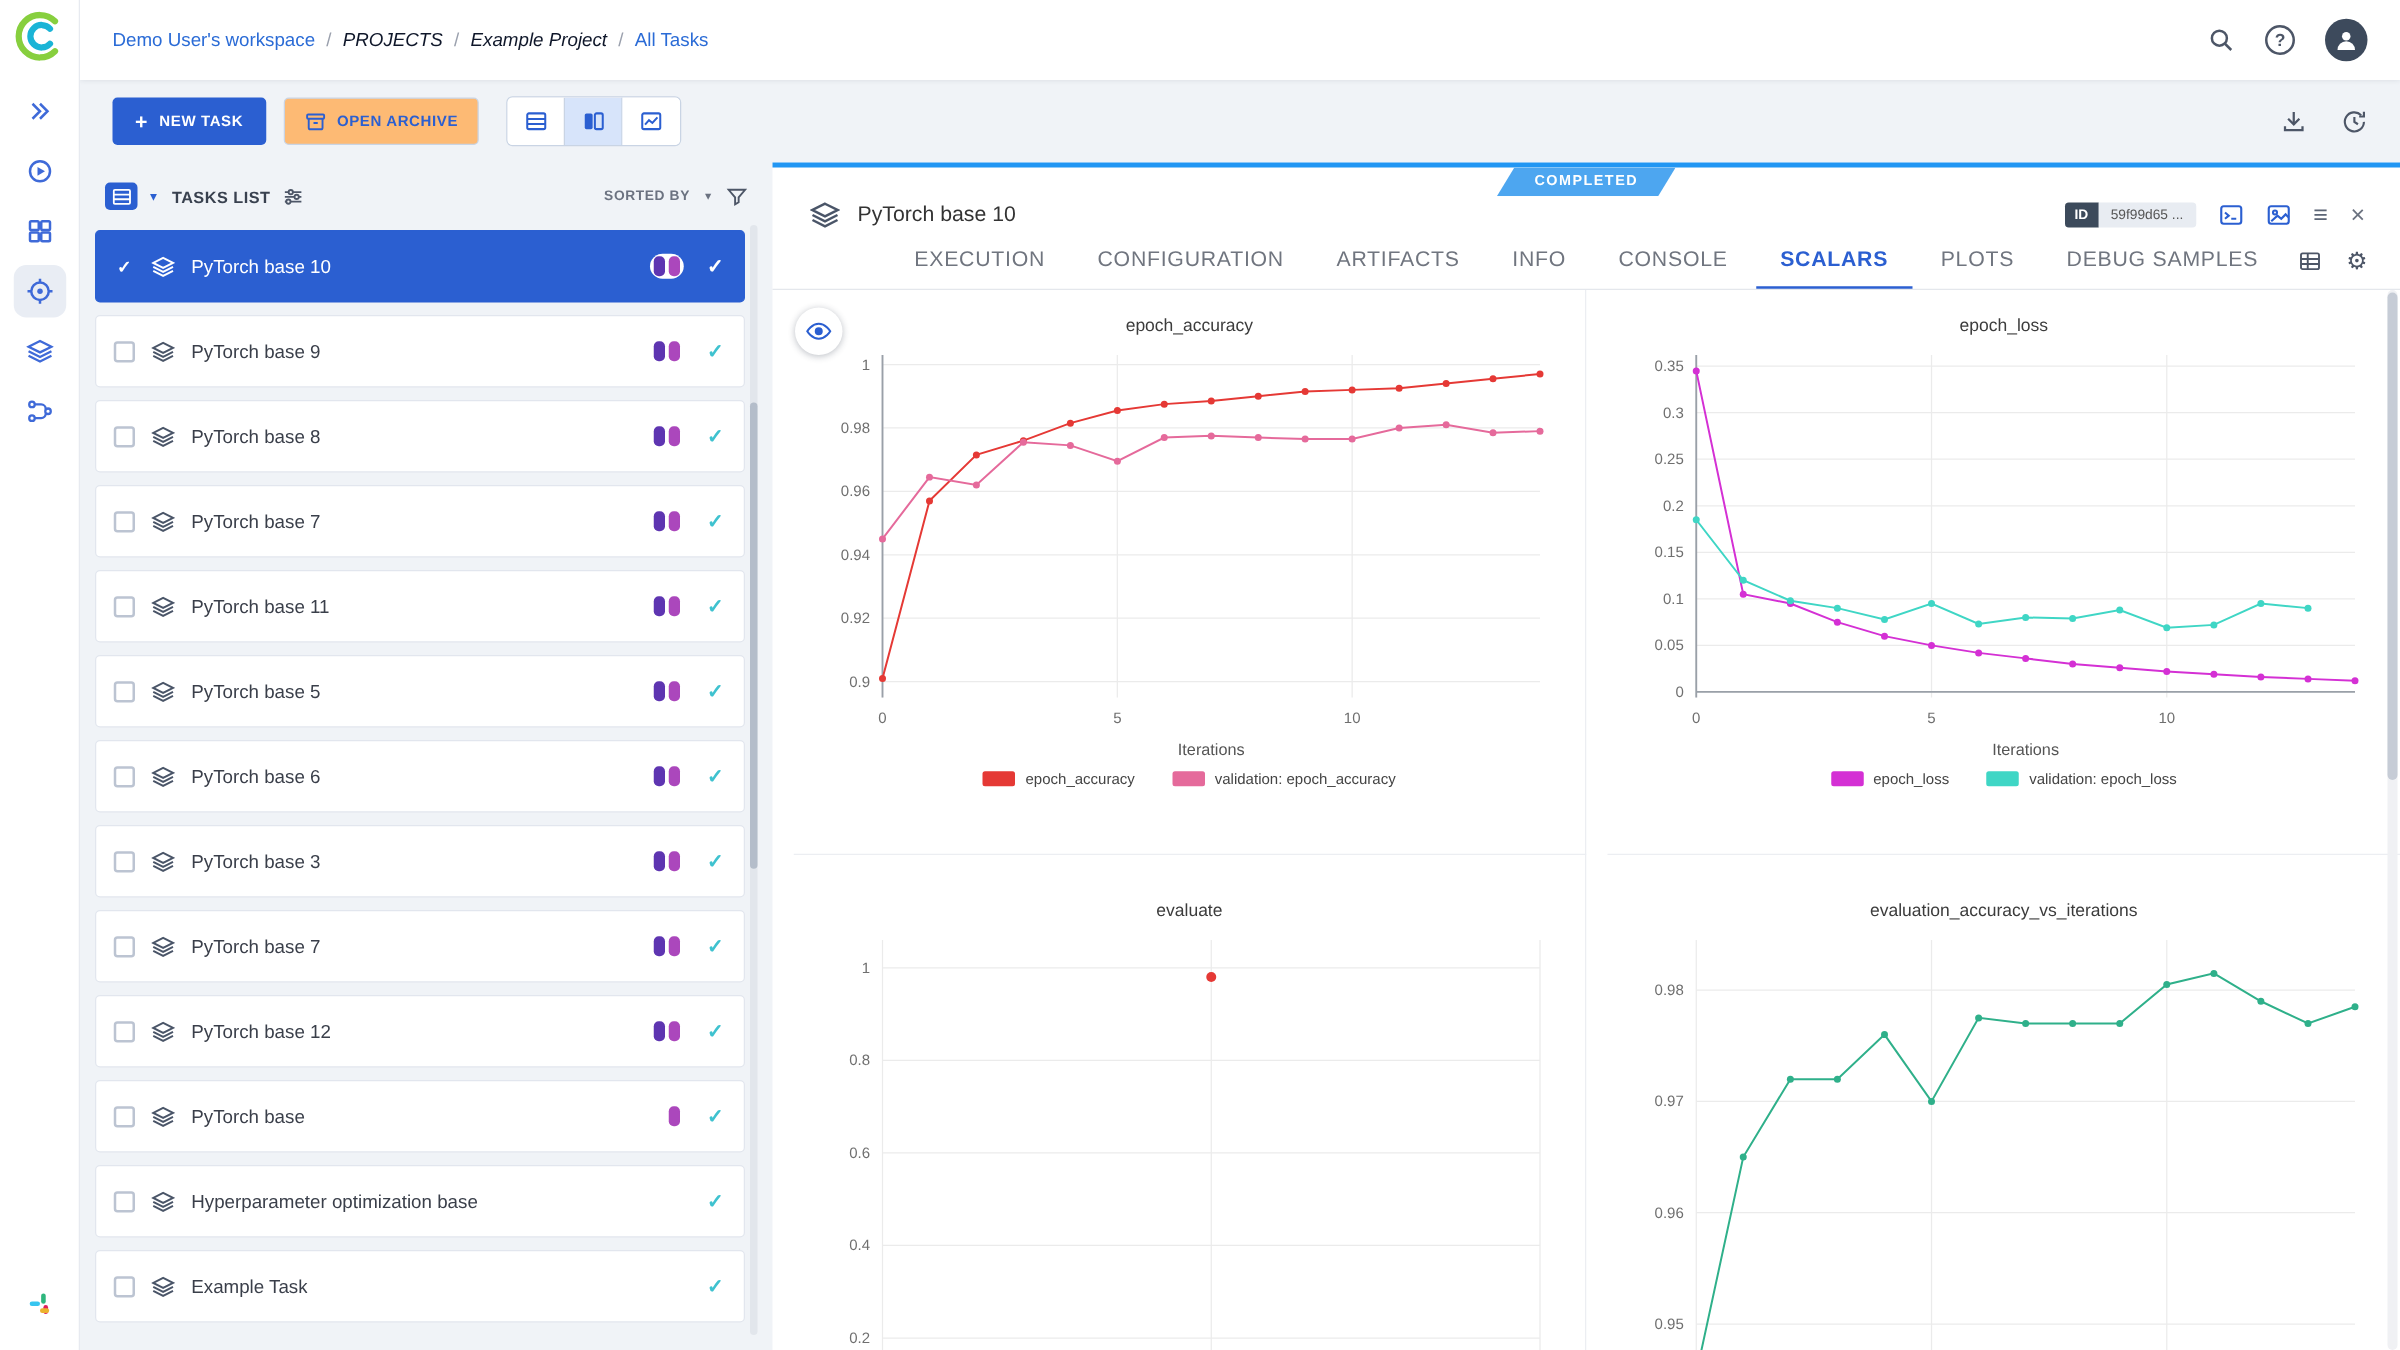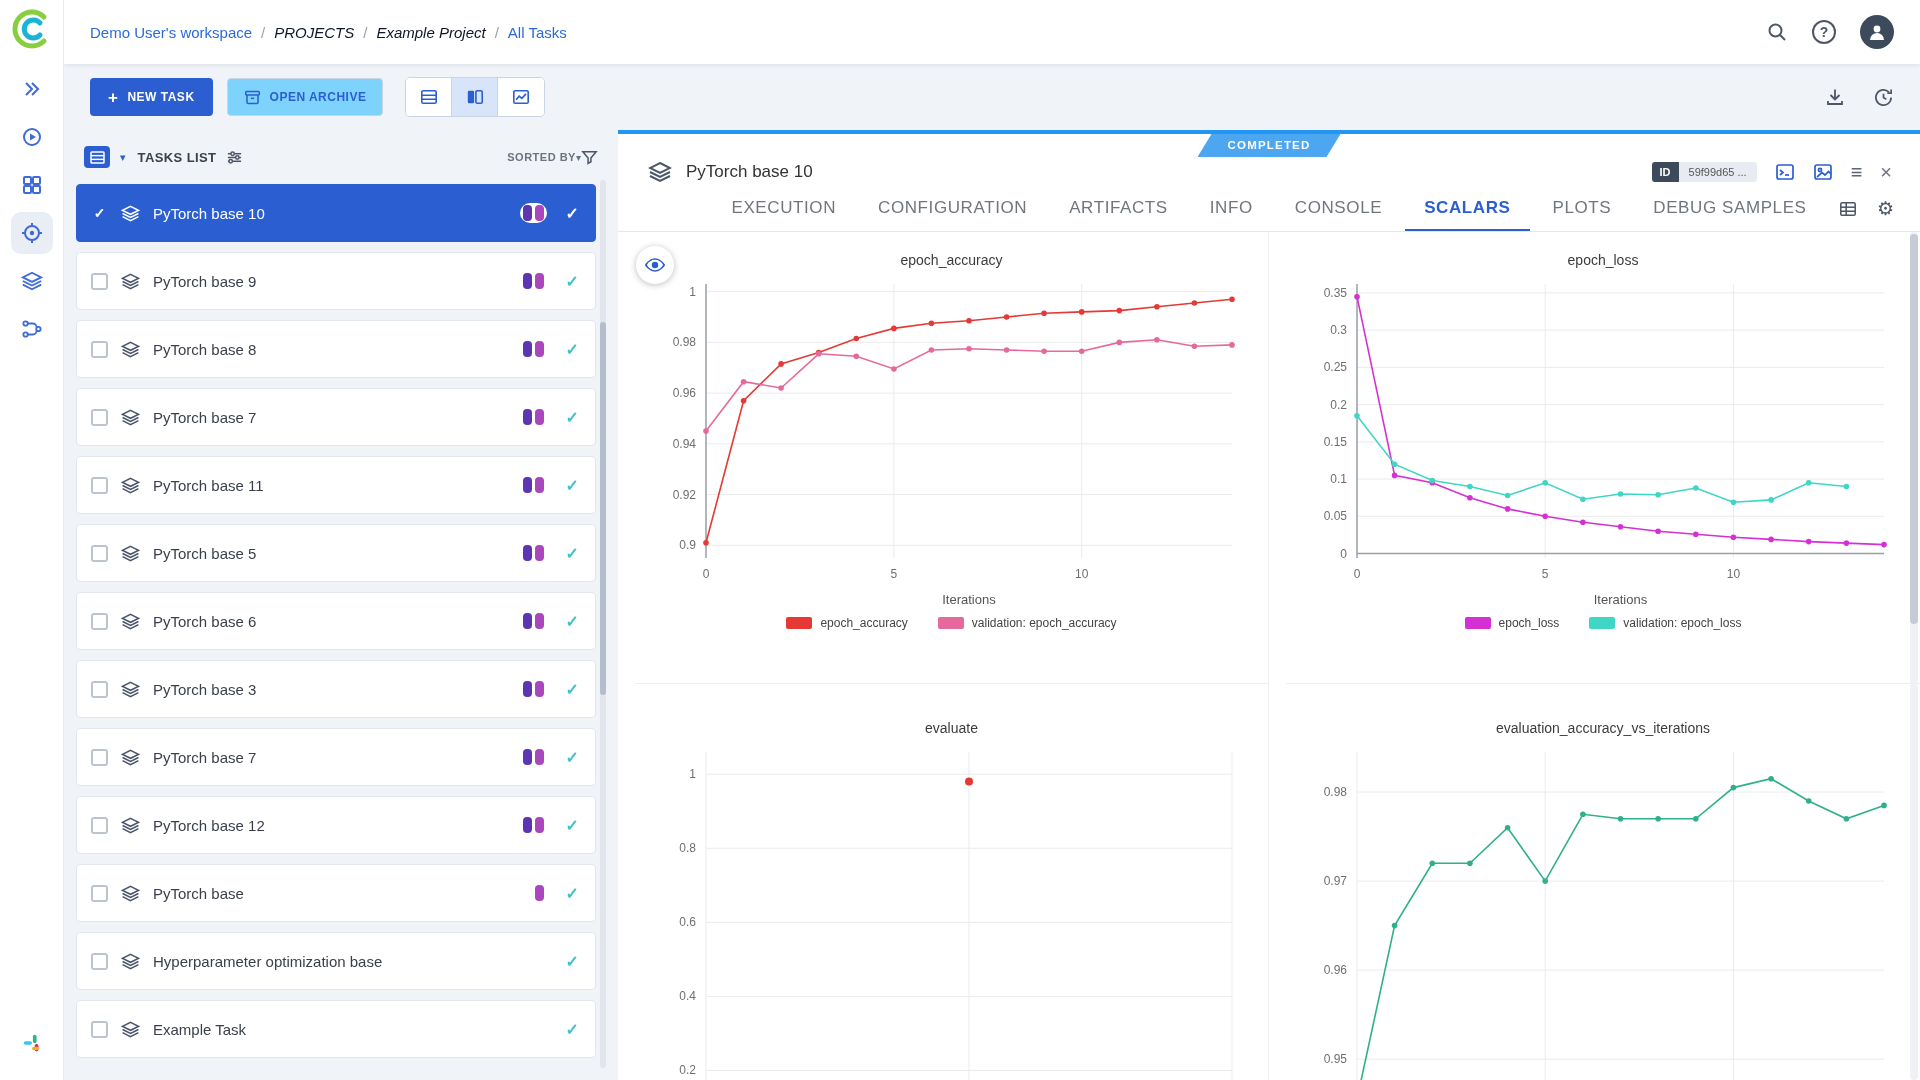--- a/index.html
+++ b/index.html
@@ -25,37 +25,37 @@
   .top-tab { padding:0 26px; display:flex; align-items:center; font-size:12.5px; letter-spacing:.8px; color:#7c8293; border-bottom:3px solid transparent; cursor:pointer; }
   .top-tab.active { color:#39414f; font-weight:bold; border-bottom-color:#2b5fd1; }
   .top-icons { margin-left:auto; display:flex; align-items:center; gap:24px; color:#4d5667; }
   .help-circle { width:24px; height:24px; border:2px solid #4d5667; border-radius:50%; font-size:14px; font-weight:bold; display:flex; align-items:center; justify-content:center; cursor:pointer; }
   .avatar { width:34px; height:34px; border-radius:50%; background:#3d4a5c; display:flex; align-items:center; justify-content:center; cursor:pointer; }
 
   
   .toolbar { height:66px; display:flex; align-items:center; padding:0 26px; gap:14px; background:#f0f3f7; }
   .btn-primary { background:#2b5fd1; color:#fff; font-size:12px; font-weight:bold; letter-spacing:.5px; border:none; border-radius:4px; height:38px; padding:0 18px; display:flex; align-items:center; gap:9px; cursor:pointer; }
   .btn-primary .plus { font-size:17px; font-weight:bold; line-height:1; }
-  .btn-outline { background:#7dd3fc; color:#2b5fd1; font-size:12px; font-weight:bold; letter-spacing:.5px; border:1px solid #c9d4e4; border-radius:4px; height:38px; padding:0 16px; display:flex; align-items:center; gap:9px; cursor:pointer; }
+  .btn-outline { background:#fdba74; color:#2b5fd1; font-size:12px; font-weight:bold; letter-spacing:.5px; border:1px solid #c9d4e4; border-radius:4px; height:38px; padding:0 16px; display:flex; align-items:center; gap:9px; cursor:pointer; }
   .view-toggle { display:flex; border:1px solid #c9d4e4; border-radius:5px; overflow:hidden; margin-left:8px; background:#fff; }
   .vt-btn { width:46px; height:38px; display:flex; align-items:center; justify-content:center; color:#2b5fd1; cursor:pointer; border-right:1px solid #c9d4e4; background:#fff; }
   .vt-btn:last-child { border-right:none; }
   .vt-btn.active { background:#d7e4fa; }
   .toolbar-right { margin-left:auto; display:flex; align-items:center; gap:28px; color:#4d5667; }
 
   
   .content { flex:1; display:flex; min-height:0; padding-left:12px; }
 
   
   .tasks-panel { width:530px; display:flex; flex-direction:column; position:relative; padding-top:4px; }
   .tp-header { height:46px; display:flex; align-items:center; gap:10px; padding:0 8px 0 8px; }
   .tp-tableicon { width:26px; height:22px; background:#2b5fd1; border-radius:4px; display:flex; align-items:center; justify-content:center; cursor:pointer; }
   .tp-caret { color:#2b5fd1; font-size:11px; cursor:pointer; }
   .tp-title { font-size:13px; font-weight:bold; letter-spacing:.4px; color:#39414f; margin-left:2px; }
-  .tp-right { margin-left:auto; display:flex; align-items:center; }
+  .tp-right { margin-left:auto; display:flex; align-items:center; gap:12px; }
   .sorted-by { font-size:11px; letter-spacing:.5px; color:#6b7280; font-weight:bold; cursor:pointer; }
   .sorted-caret { color:#6b7280; font-size:10px; }
   .tp-list { flex:1; overflow:hidden; padding:4px 10px 0 0; }
   .task-row { height:58px; background:#fff; border:1px solid #e2e6ee; border-radius:4px; margin-bottom:10px; display:flex; align-items:center; padding:0 16px 0 14px; gap:13px; font-size:15px; color:#3a3f4a; cursor:pointer; }
   .task-row.selected { background:#2b5fd1; border-color:#2b5fd1; color:#fff; }
   .cb { width:17px; height:17px; border:2px solid #bcc4d2; border-radius:3px; flex:0 0 auto; display:flex; align-items:center; justify-content:center; font-size:14px; color:#fff; cursor:pointer; background:transparent; }
   .selected .cb { border-color:transparent; font-weight:bold; }
   .task-icon { display:flex; color:#4a5568; }
   .selected .task-icon { color:#fff; }
   .task-name { white-space:nowrap; overflow:hidden; text-overflow:ellipsis; }

